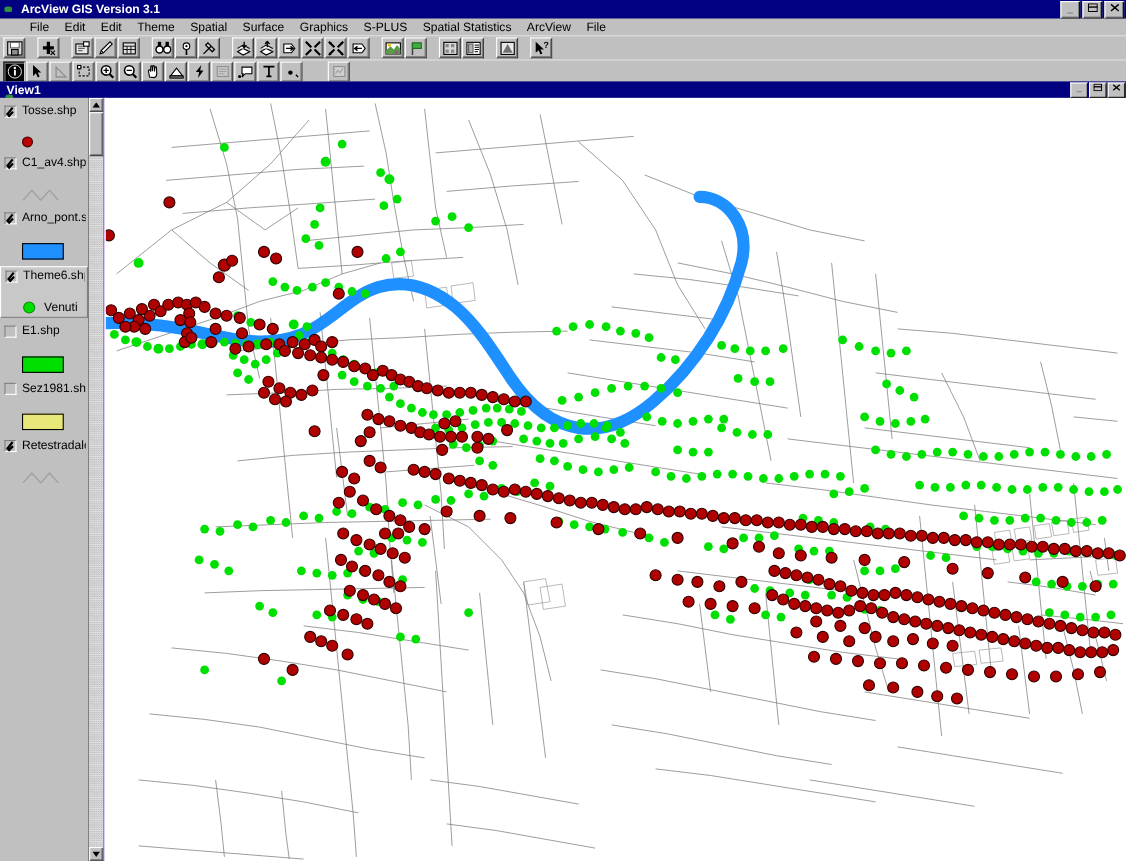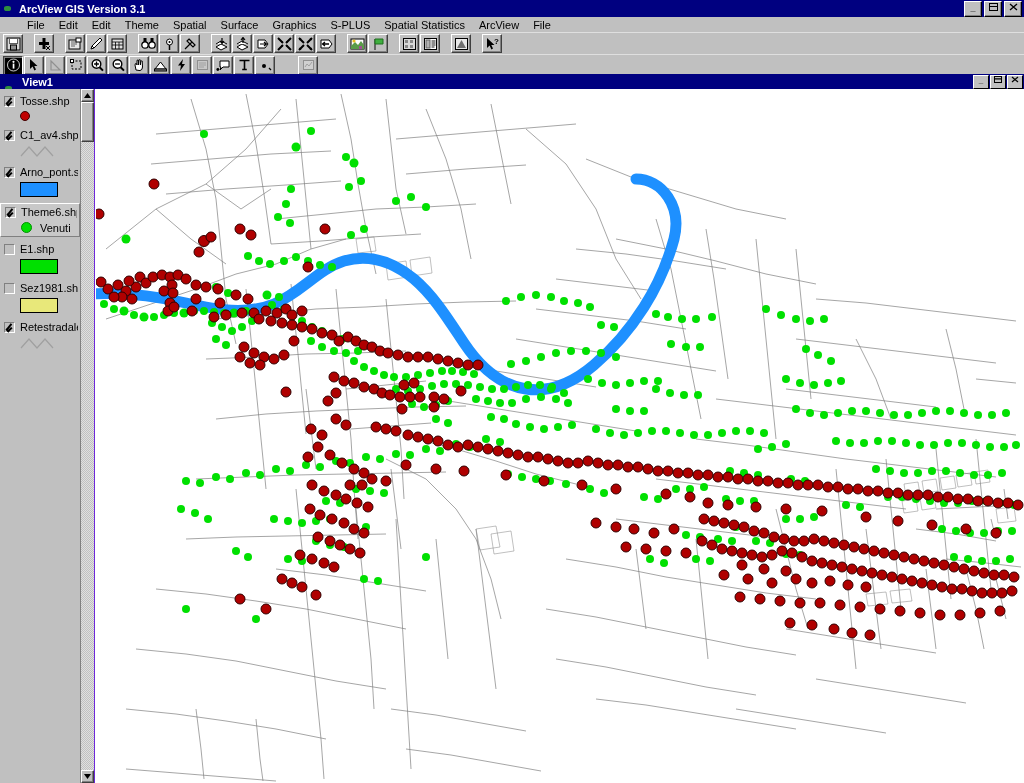--- a/index.html
+++ b/index.html
@@ -95,21 +95,21 @@
   .coordarrow{font-size:9px;line-height:9px;}
 
   
   .viewwin{
     position:absolute;left:0;top:74px;width:1024px;height:709px;
     background:#c0c0c0;
   }
   .view-title{
     position:absolute;left:0;top:0;width:1024px;height:15px;
     background:#000080;color:#fff;display:flex;align-items:center;
-    font-size:11px;font-weight:bold;gap:16px;
+    font-size:11px;font-weight:bold;
   }
   .view-title .vt-icon{margin:0 3px 0 3px;}
   .view-title .vt-text{flex:1;}
   .vwinbtns{display:flex;gap:1px;margin-right:1px;}
   .vwinbtn{
     width:14px;height:12px;background:#c0c0c0;
     border-top:1px solid #fff;border-left:1px solid #fff;
     border-right:1px solid #000;border-bottom:1px solid #000;
     font-size:8px;line-height:10px;text-align:center;color:#000;font-weight:bold;
   }
@@ -142,21 +142,21 @@
   .chk.on:after{
     content:"";position:absolute;left:1px;top:4px;width:4px;height:2px;
     border-left:2px solid #000;border-bottom:2px solid #000;
     transform:rotate(-45deg);
   }
   .chk.on:before{
     content:"";position:absolute;left:3px;top:0px;width:2px;height:8px;
     background:#000;transform:rotate(38deg);
   }
   .lgname{font-size:11px;color:#000;white-space:nowrap;overflow:hidden;}
-  .lgsym{margin-left:16px;margin-top:4px;display:flex;align-items:flex-start;}
+  .lgsym{margin-left:16px;margin-top:17px;display:flex;align-items:flex-start;}
   .sym-dot-red{width:8px;height:8px;border-radius:50%;background:#c00000;border:1px solid #400000;}
   .sym-dot-green{width:9px;height:9px;border-radius:50%;background:#00e000;border:1px solid #009000;}
   .sym-line{width:34px;height:13px;}
   .sym-box{width:36px;height:13px;border:1px solid #000;}
   .sym-label{font-size:11px;margin-left:8px;color:#000;white-space:nowrap;}
 
   .lg-scroll{
     position:absolute;right:0;top:0;width:13px;height:694px;background:#c0c0c0;
     border-left:1px solid #808080;
   }

